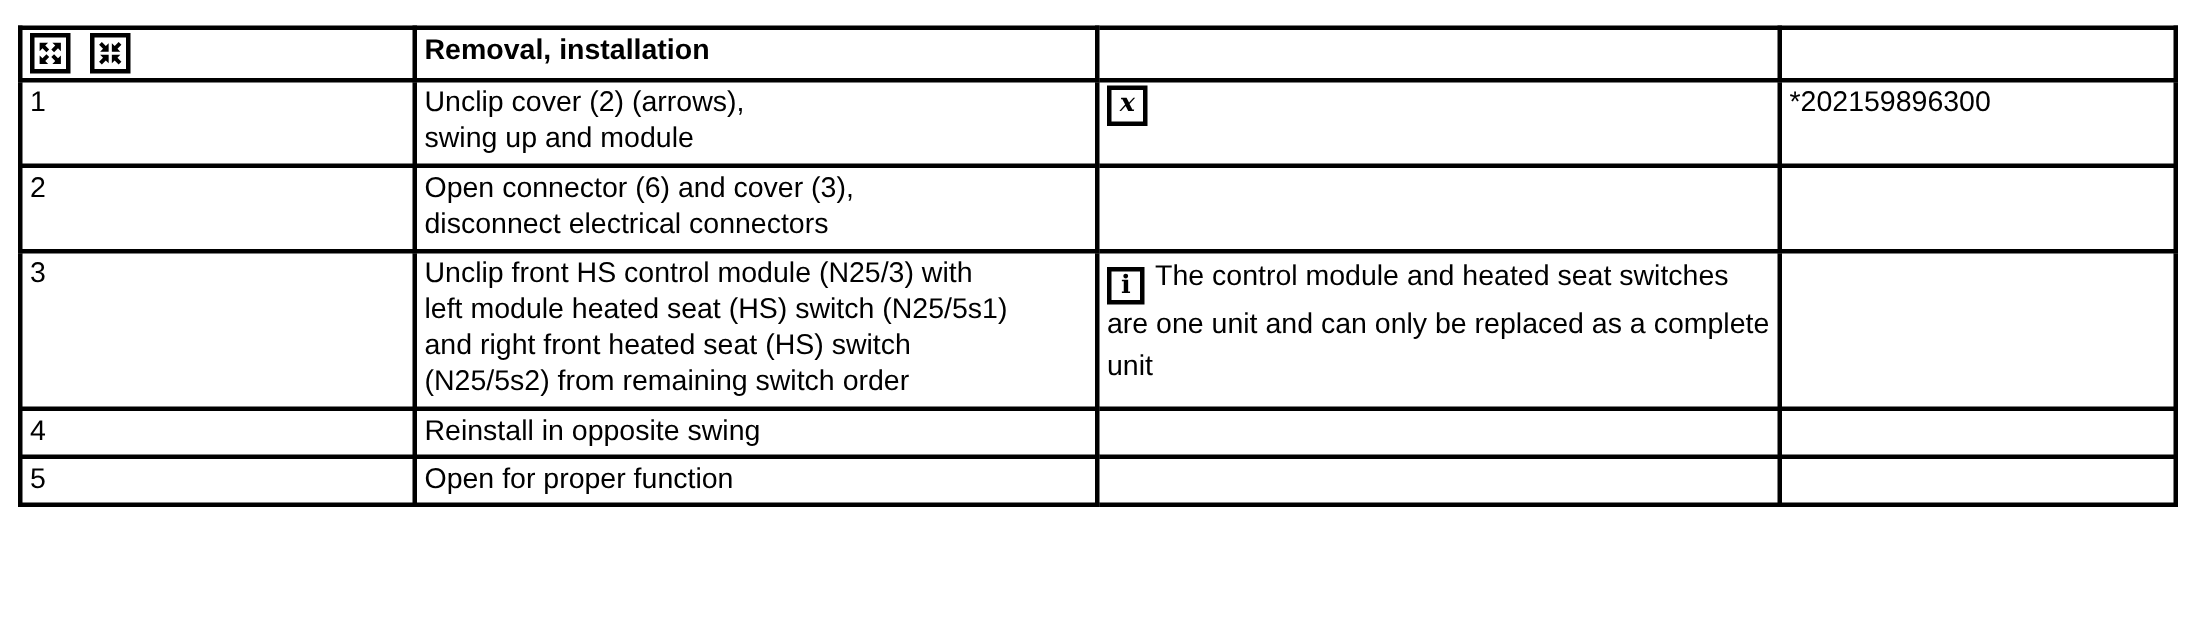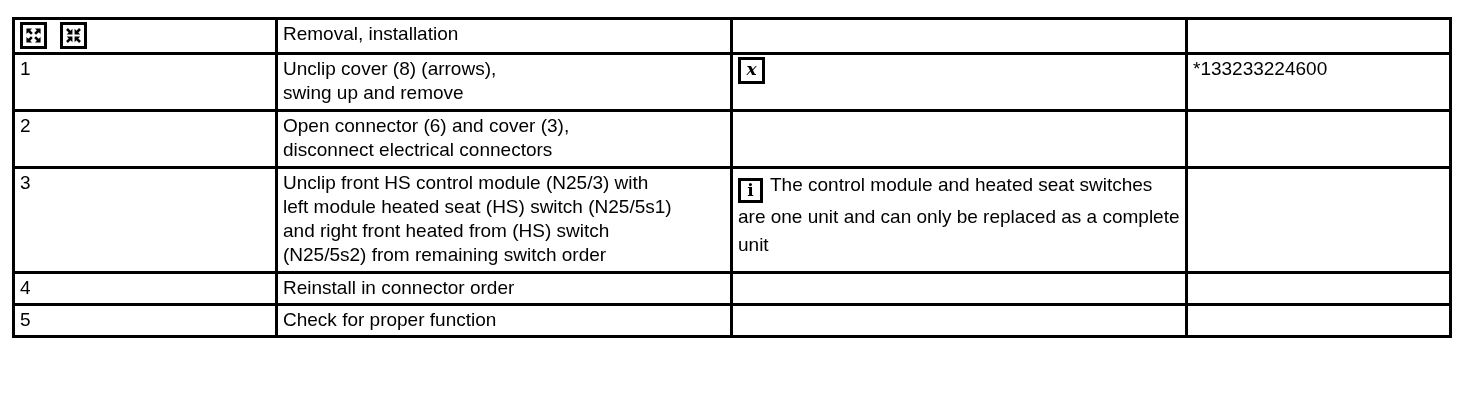--- a/index.html
+++ b/index.html
@@ -38,21 +38,21 @@
     font-family: "Liberation Sans", sans-serif;
     color: #000000;
     background: #ffffff;
   }
   col.c-step   { width: 263px; }
   col.c-desc   { width: 455px; }
   col.c-note   { width: 455px; }
   col.c-part   { width: 264px; }
 
   .row-header td {
-    font-weight: normal;
+    font-weight: bold;
   }
   .cell-pad-icons {
     padding-top: 3px;
     padding-bottom: 3px;
   }
   
   .h-header { height: 26px; }
   .h-two    { height: 57px; }
   .h-four   { height: 105px; }
   .h-one    { height: 23px; }
@@ -171,30 +171,30 @@
         <td>
           <span></span>
         </td>
       </tr>
 
       <tr class="h-two">
         <td>
           <span>1</span>
         </td>
         <td>
-          <span class="txt-line">Unclip cover (8) (arrows),</span>
-          <span class="txt-line">swing up and remove</span>
+          <span class="txt-line">Unclip cover (2) (arrows),</span>
+          <span class="txt-line">swing up and module</span>
         </td>
         <td>
           <span class="tool-icon-box">
             <span class="tool-glyph">x</span>
           </span>
         </td>
         <td>
-          <span>*133233224600</span>
+          <span>*202159896300</span>
         </td>
       </tr>
 
       <tr class="h-two">
         <td>
           <span>2</span>
         </td>
         <td>
           <span class="txt-line">Open connector (6) and cover (3),</span>
           <span class="txt-line">disconnect electrical connectors</span>
@@ -207,54 +207,54 @@
         </td>
       </tr>
 
       <tr class="h-four">
         <td>
           <span>3</span>
         </td>
         <td>
           <span class="txt-line">Unclip front HS control module (N25/3) with</span>
           <span class="txt-line">left module heated seat (HS) switch (N25/5s1)</span>
-          <span class="txt-line">and right front heated from (HS) switch</span>
+          <span class="txt-line">and right front heated seat (HS) switch</span>
           <span class="txt-line">(N25/5s2) from remaining switch order</span>
         </td>
         <td>
           <span class="note-block"><span class="info-icon-box">
                 <span class="info-glyph">i</span>
               </span><span class="note-text">The control module and heated seat switches are one unit and can only be replaced as a complete unit</span></span>
         </td>
         <td>
           <span></span>
         </td>
       </tr>
 
       <tr class="h-one">
         <td>
           <span>4</span>
         </td>
         <td>
-          <span class="txt-line">Reinstall in connector order</span>
+          <span class="txt-line">Reinstall in opposite swing</span>
         </td>
         <td>
           <span></span>
         </td>
         <td>
           <span></span>
         </td>
       </tr>
 
       <tr class="h-one">
         <td>
           <span>5</span>
         </td>
         <td>
-          <span class="txt-line">Check for proper function</span>
+          <span class="txt-line">Open for proper function</span>
         </td>
         <td>
           <span></span>
         </td>
         <td>
           <span></span>
         </td>
       </tr>
 
     </tbody>

